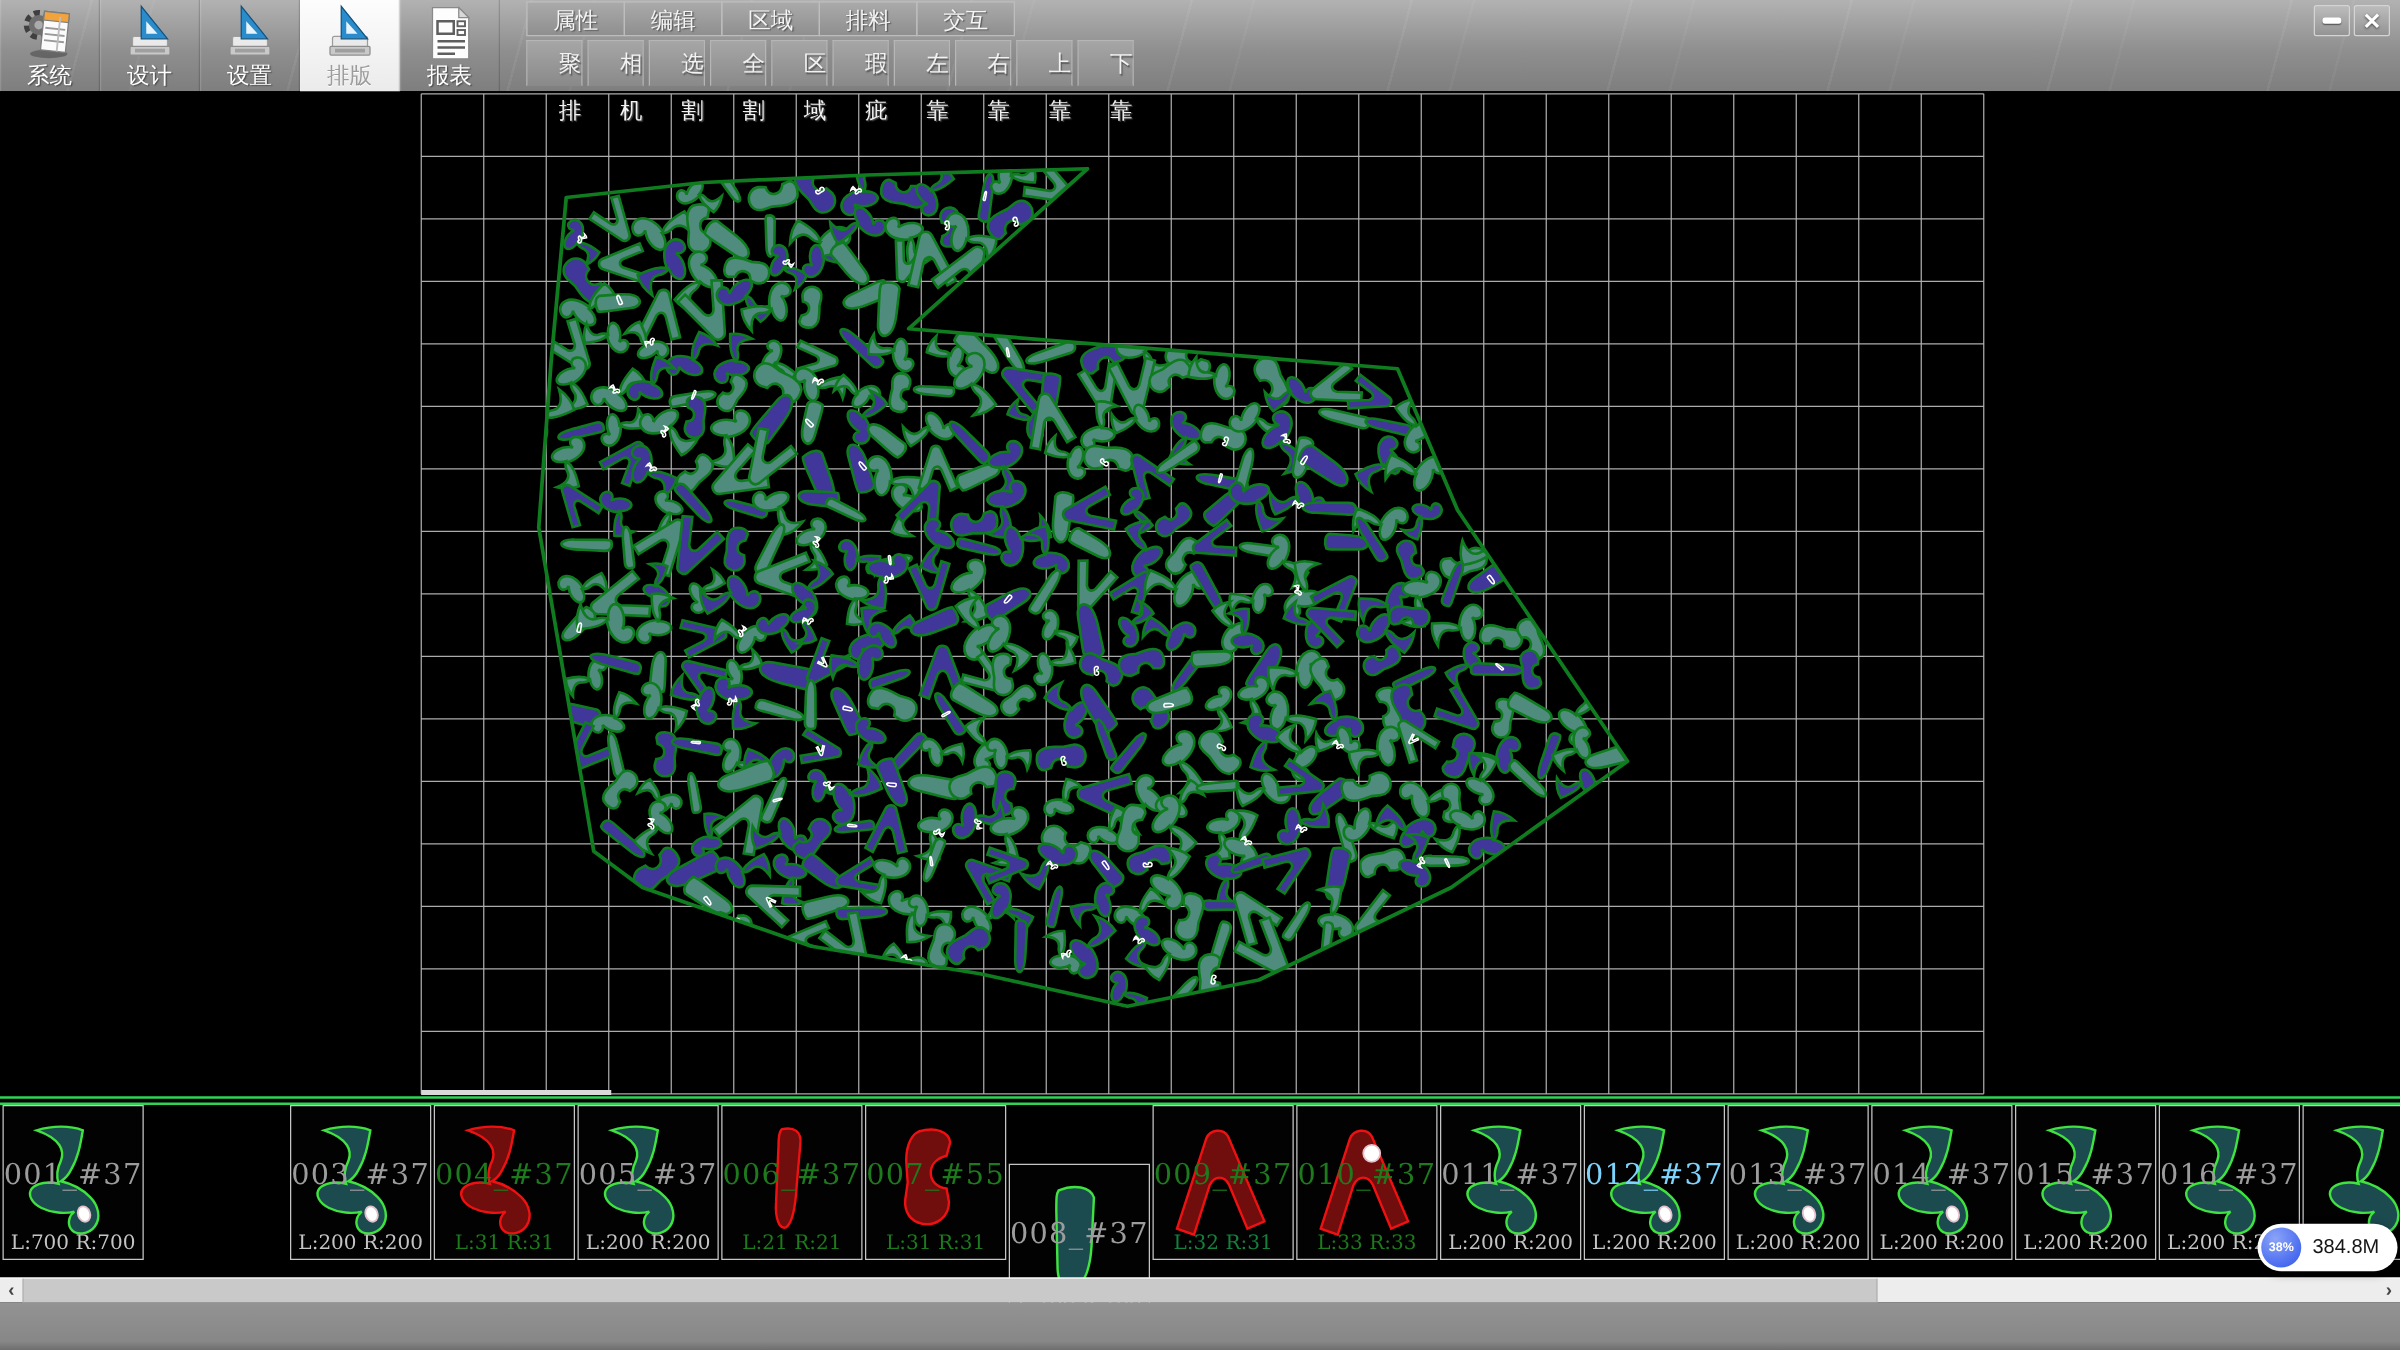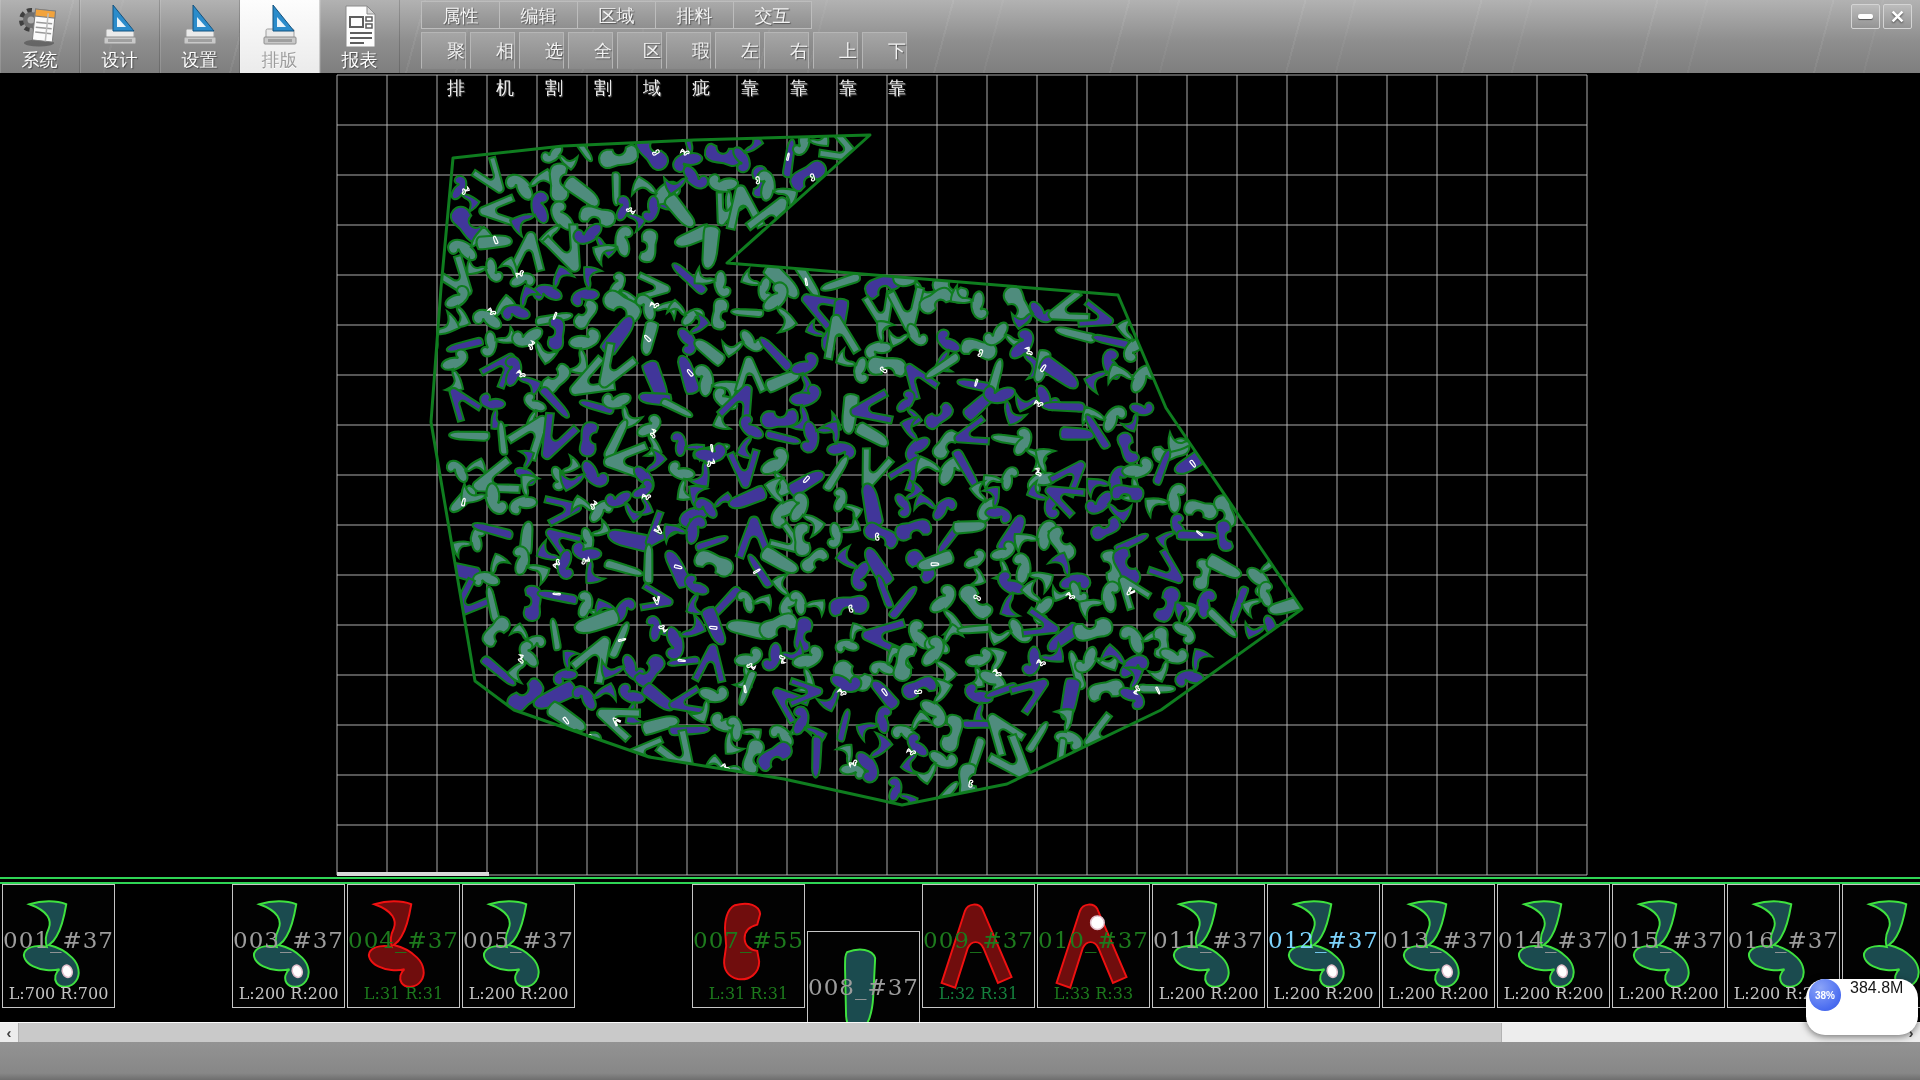--- a/index.html
+++ b/index.html
@@ -59,22 +59,22 @@
     border-top:1px solid #fafafa;box-sizing:border-box;}
   .hs-btn{position:absolute;top:0;width:18px;height:20px;color:#444;font-size:15px;font-weight:bold;
     text-align:center;line-height:19px;cursor:pointer;}
   .hs-left{left:0;}  .hs-right{right:0;}
   .hs-thumb{position:absolute;left:18px;top:0;width:1484px;height:19px;background:#c9c9c9;
     border-left:1px solid #b2b2b2;border-right:1px solid #b2b2b2;box-sizing:border-box;cursor:pointer;}
   .statusbar{position:absolute;left:0;top:1042px;width:1920px;height:38px;
     background:linear-gradient(#939393,#878787 82%,#6e6e6e);}
 
   
-  .memory-badge{position:absolute;left:1806px;top:979px;width:112px;height:56px;background:#fff;
-    border-radius:19px;box-shadow:0 2px 7px rgba(0,0,0,.5);display:flex;align-items:flex-start;z-index:20;}
+  .memory-badge{position:absolute;left:1806px;top:979px;width:112px;height:38px;background:#fff;
+    border-radius:19px;box-shadow:0 2px 7px rgba(0,0,0,.5);display:flex;align-items:center;z-index:20;}
   .badge-circle{width:32px;height:32px;margin-left:3px;border-radius:50%;color:#fff;font-size:10px;
     font-weight:bold;display:flex;align-items:center;justify-content:center;
     background:radial-gradient(circle at 35% 28%,#8ba4f8,#4a6cf0 70%,#3757d8);}
   .badge-text{margin-left:9px;font-size:16px;color:#161616;}
 </style>
 </head>
 <body>
 
 <div class="app">
 
@@ -690,20 +690,27 @@
      <div class="tid" style="color:#1d7a1d">004_#37</div>
      <div class="tcnt" style="color:#1d7a1d">L:31 R:31</div>
       </div>
       <div class="thumb" style="left: 462px; text-decoration: underline;">
         <svg width="101" height="118" viewBox="-2 -2 104 104">
        <path d="M20,7 C33,3 48,3 58,7 C56,19 54,30 48,40 C46,44 43,47 40,49 C49,51 58,56 64,62 C71,69 73,79 68,86 C63,93 52,94 48,88 C45,83 47,77 51,74 C43,76 32,75 24,71 C16,67 12,60 16,55 C20,50 30,49 38,51 C36,45 37,38 40,32 C43,24 40,14 20,7 Z" fill="#1b4b4f" stroke="#3fe23f" stroke-width="2"></path>
      </svg>
      <div class="tid" style="color:#9c9c9c">005_#37</div>
      <div class="tcnt" style="color:#c4c4c4">L:200 R:200</div>
       </div>
+      <div class="thumb" style="left: 577px;">
+        <svg width="101" height="118" viewBox="-2 -2 104 104">
+       <path d="M42,6 C52,4 58,8 57,18 L54,52 C53,70 50,84 45,87 C40,89 36,80 37,66 L39,20 C39,11 40,7 42,6 Z" fill="#700d0d" stroke="#ef1111" stroke-width="2"></path>
+     </svg>
+     <div class="tid" style="color:#1d7a1d">006_#37</div>
+     <div class="tcnt" style="color:#1d7a1d">L:21 R:21</div>
+      </div>
       <div class="thumb" style="left: 692px;">
         <svg width="101" height="118" viewBox="-2 -2 104 104">
        <path d="M36,8 C50,4 61,8 62,17 L59,28 C51,30 46,35 46,42 C46,49 51,54 59,55 L61,66 C61,78 51,86 39,84 C29,82 24,74 25,64 L27,50 L26,36 C25,24 28,12 36,8 Z" fill="#700d0d" stroke="#ef1111" stroke-width="2"></path>
      </svg>
      <div class="tid" style="color:#1d7a1d">007_#55</div>
      <div class="tcnt" style="color:#1d7a1d">L:31 R:31</div>
       </div>
       <div class="thumb" style="left: 807px; margin-top: 47px;">
         <svg width="101" height="118" viewBox="-2 -2 104 104">
        <path d="M33,8 C46,3 59,5 62,14 L60,54 C59,72 54,86 46,89 C38,92 32,84 32,71 L31,25 C31,14 31,11 33,8 Z" fill="#1b4b4f" stroke="#3fe23f" stroke-width="2"></path>

